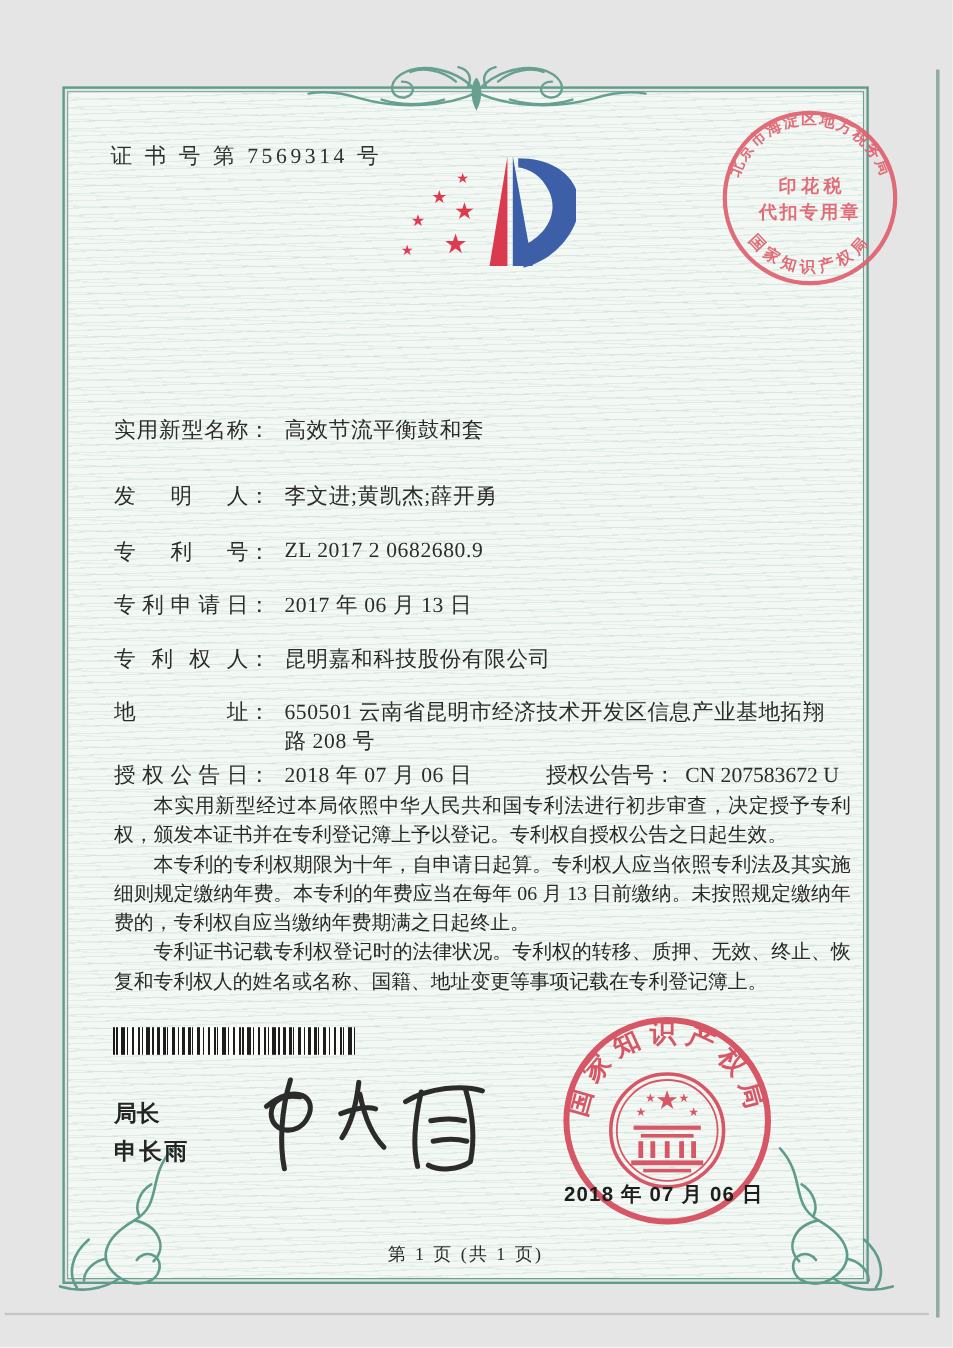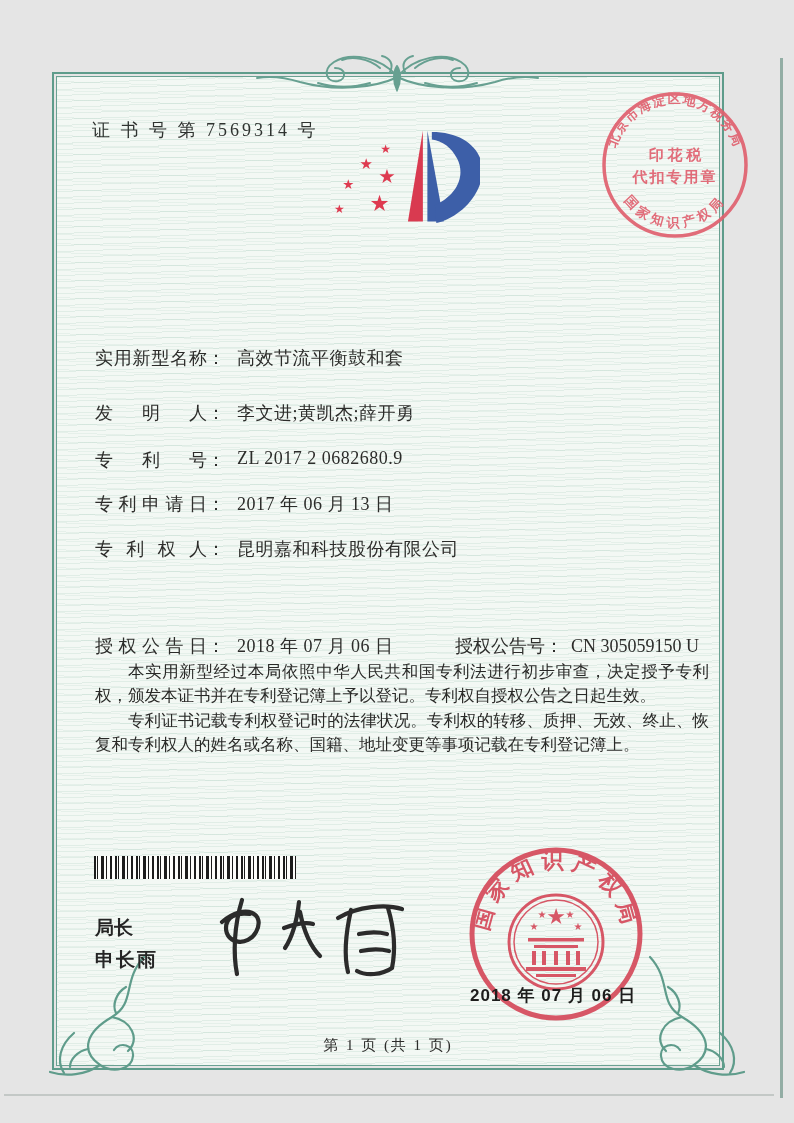--- a/index.html
+++ b/index.html
@@ -182,29 +182,33 @@
   </div>
   <div class="field-row row-3">
     <span class="flabel">专利号</span><span class="fcolon">：</span><span class="fvalue">ZL 2017 2 0682680.9</span>
   </div>
   <div class="field-row row-4">
     <span class="flabel">专利申请日</span><span class="fcolon">：</span><span class="fvalue">2017 年 06 月 13 日</span>
   </div>
   <div class="field-row row-5">
     <span class="flabel">专利权人</span><span class="fcolon">：</span><span class="fvalue">昆明嘉和科技股份有限公司</span>
   </div>
+  <div class="field-row row-6">
+    <span class="flabel">地址</span><span class="fcolon">：</span><span class="fvalue"><span>650501 云南省昆明市经济技术开发区信息产业基地拓翔</span><br><span>路 208 号</span></span>
+  </div>
   <div class="field-row row-grant">
     <span class="flabel">授权公告日</span><span class="fcolon">：</span><span class="fvalue">2018 年 07 月 06 日</span>
     <span class="grant-right">
-      <span>授权公告号</span><span>：</span><span style="margin-left:8px;">CN 305059150 U</span>
+      <span>授权公告号</span><span>：</span><span style="margin-left:8px;">CN 207583672 U</span>
     </span>
   </div>
 
   <div class="body-text">
     <p>本实用新型经过本局依照中华人民共和国专利法进行初步审查，决定授予专利权，颁发本证书并在专利登记簿上予以登记。专利权自授权公告之日起生效。</p>
+    <p>本专利的专利权期限为十年，自申请日起算。专利权人应当依照专利法及其实施细则规定缴纳年费。本专利的年费应当在每年 06 月 13 日前缴纳。未按照规定缴纳年费的，专利权自应当缴纳年费期满之日起终止。</p>
     <p>专利证书记载专利权登记时的法律状况。专利权的转移、质押、无效、终止、恢复和专利权人的姓名或名称、国籍、地址变更等事项记载在专利登记簿上。</p>
   </div>
 
   <div class="barcode"></div>
 
   <div class="officer-title">局长</div>
   <div class="officer-name">申长雨</div>
 
   <div class="signature">
     <svg width="215" height="95" viewBox="0 0 215 95">

